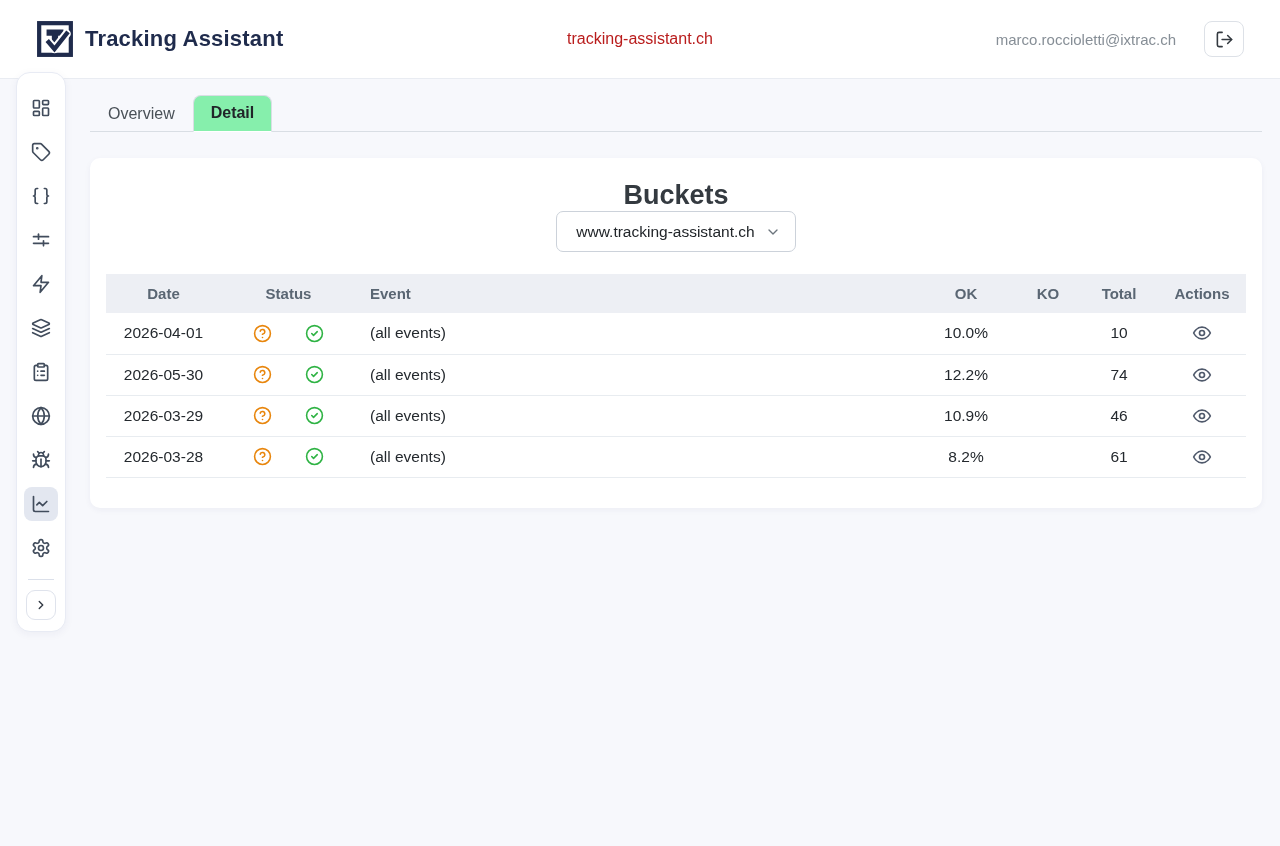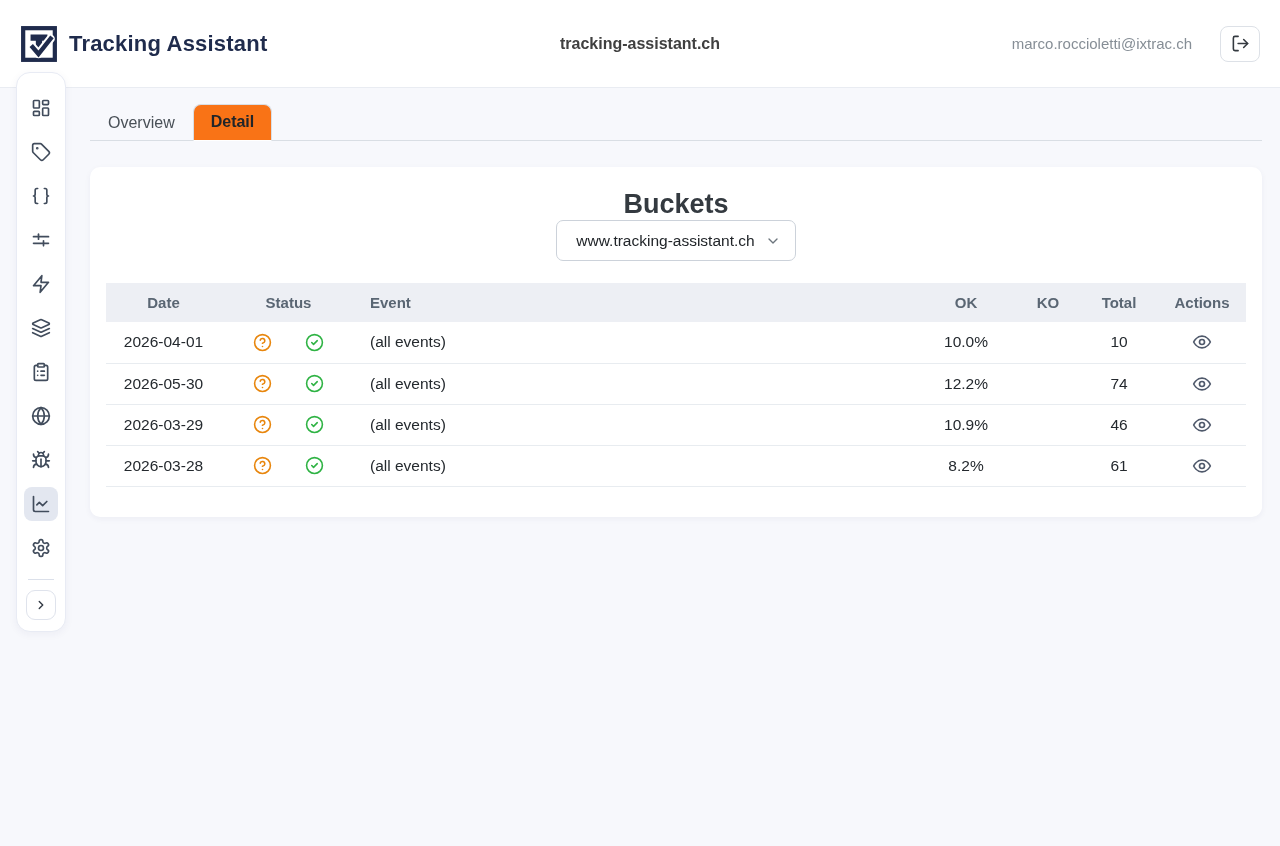--- a/index.html
+++ b/index.html
@@ -8,42 +8,42 @@
     font-family: "Liberation Sans", sans-serif;
     background: #f7f8fc;
     color: #24292e;
     overflow: hidden;
   }
   svg { display: block; }
 
   
   .topbar {
     position: relative;
-    height: 88px;
+    height: 79px;
     background: #ffffff;
     border-bottom: 1px solid #e9ecf2;
     display: flex;
     align-items: center;
-    padding: 0 20px;
+    padding: 0 36px;
     justify-content: flex-end;
   }
   .brand { display: flex; align-items: center; gap: 11px; }
   .brand-title {
     font-size: 22px;
     font-weight: bold;
     color: #1f2b4c;
     letter-spacing: 0.2px;
   }
   .topbar-center {
     position: absolute;
     left: 50%;
     transform: translateX(-50%);
     font-size: 16px;
-    font-weight: 700;
-    color: #404040;
+    font-weight: 400;
+    color: #b91c1c;
   }
   .topbar-right {
     margin-left: auto;
     display: flex;
     align-items: center;
     gap: 28px;
   }
   .user-email { font-size: 15px; color: #868e96; }
   .logout-btn {
     width: 40px; height: 36px;
@@ -106,21 +106,21 @@
     font-size: 16px;
     color: #495057;
     background: transparent;
     border: 1px solid transparent;
     border-bottom: none;
     border-radius: 8px 8px 0 0;
     margin-bottom: -1px;
     cursor: pointer;
   }
   .tab.active {
-    background: #f97316;
+    background: #86efac;
     border-color: #d9dee4;
     border-bottom: 1px solid #ffffff;
     color: #212529;
     font-weight: bold;
   }
 
   .card {
     margin-top: 26px;
     background: #ffffff;
     border-radius: 10px;

